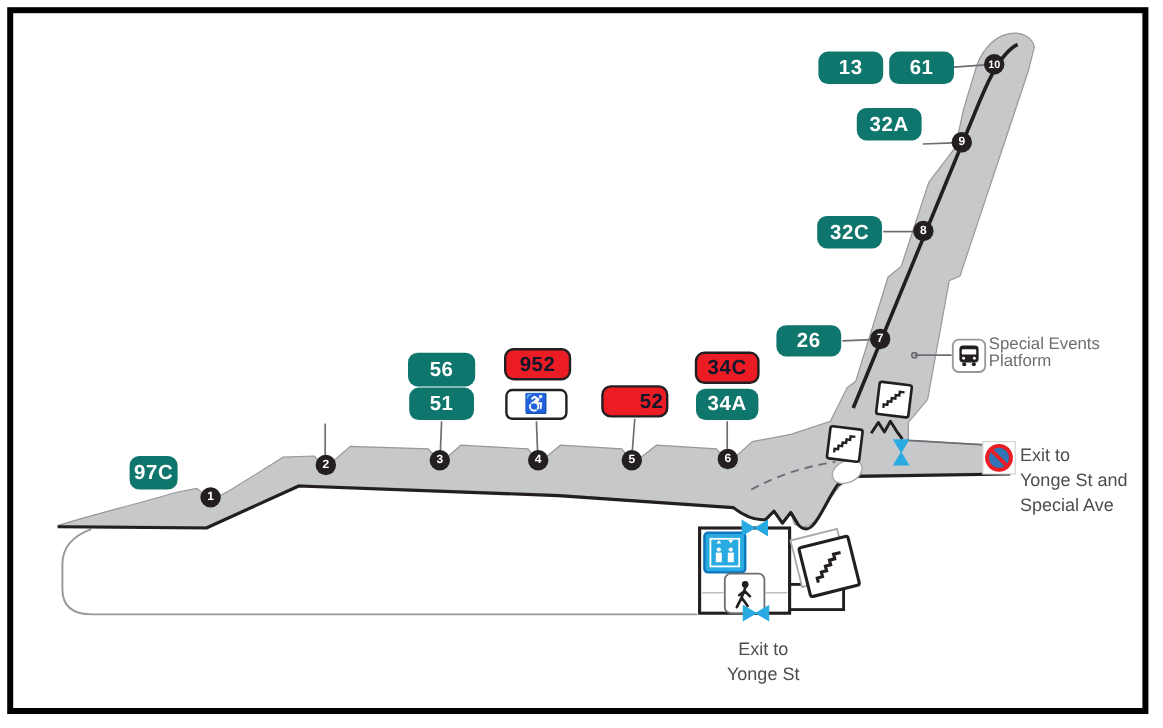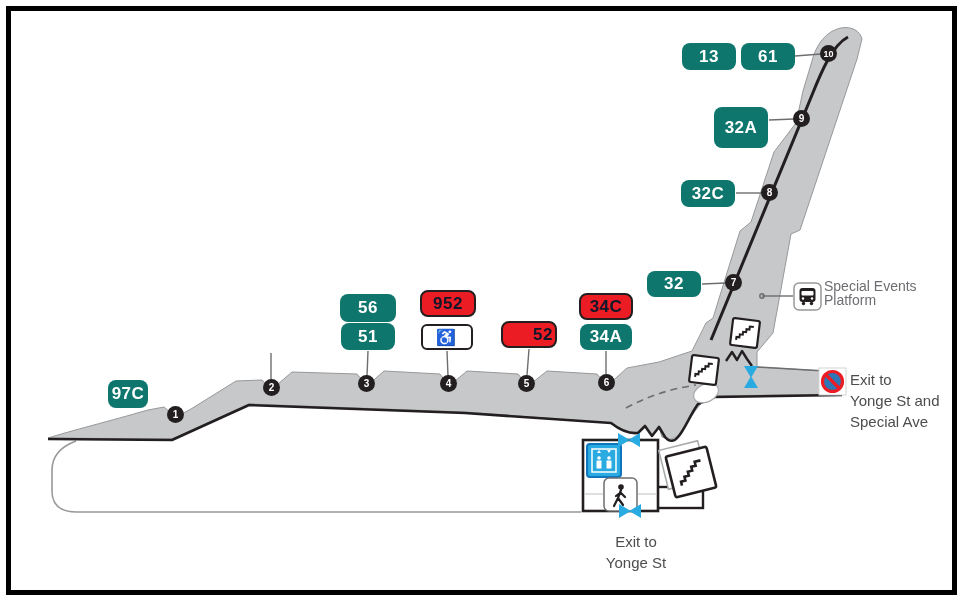--- a/index.html
+++ b/index.html
@@ -154,23 +154,23 @@
     <g>
       <rect x="819" y="368" width="27" height="27" fill="#fff" stroke="#d1d3d4" stroke-width="1"></rect>
       <circle cx="832.5" cy="381.5" r="10" fill="#2e76b6"></circle>
       <circle cx="832.5" cy="381.5" r="10" fill="none" stroke="#ec1c24" stroke-width="3.2"></circle>
       <line x1="826" y1="375" x2="839" y2="388" stroke="#ec1c24" stroke-width="3.2"></line>
     </g>
   </svg>
 
   <div class="badge black" style="left:682px;top:43px;width:54px;height:27px;">13</div>
   <div class="badge black" style="left:741px;top:43px;width:54px;height:27px;">61</div>
-  <div class="badge black" style="left:714px;top:107px;width:54px;height:41px;">32A</div>
+  <div class="badge black" style="left:714px;top:90px;width:54px;height:27px;">32A</div>
   <div class="badge black" style="left:681px;top:180px;width:54px;height:27px;">32C</div>
-  <div class="badge black" style="left:647px;top:271px;width:54px;height:26px;">32</div>
+  <div class="badge black" style="left:647px;top:271px;width:54px;height:26px;">26</div>
   <div class="badge black" style="left:340px;top:294px;width:56px;height:28px;">56</div>
   <div class="badge black" style="left:341px;top:323px;width:54px;height:27px;">51</div>
   <div class="badge red" style="left:420px;top:290px;width:56px;height:27px;">952</div>
   <div class="badge white" style="left:421px;top:324px;width:52px;height:26px;">♿</div>
   <div class="badge red" style="left:501px;top:321px;width:56px;height:27px;padding-left:28px;">52</div>
   <div class="badge red" style="left:579px;top:293px;width:54px;height:27px;">34C</div>
   <div class="badge black" style="left:580px;top:324px;width:52px;height:26px;">34A</div>
   <div class="badge black" style="left:108px;top:380px;width:40px;height:28px;">97C</div>
 
   <div class="stop" style="left:167px;top:406px;">1</div>

